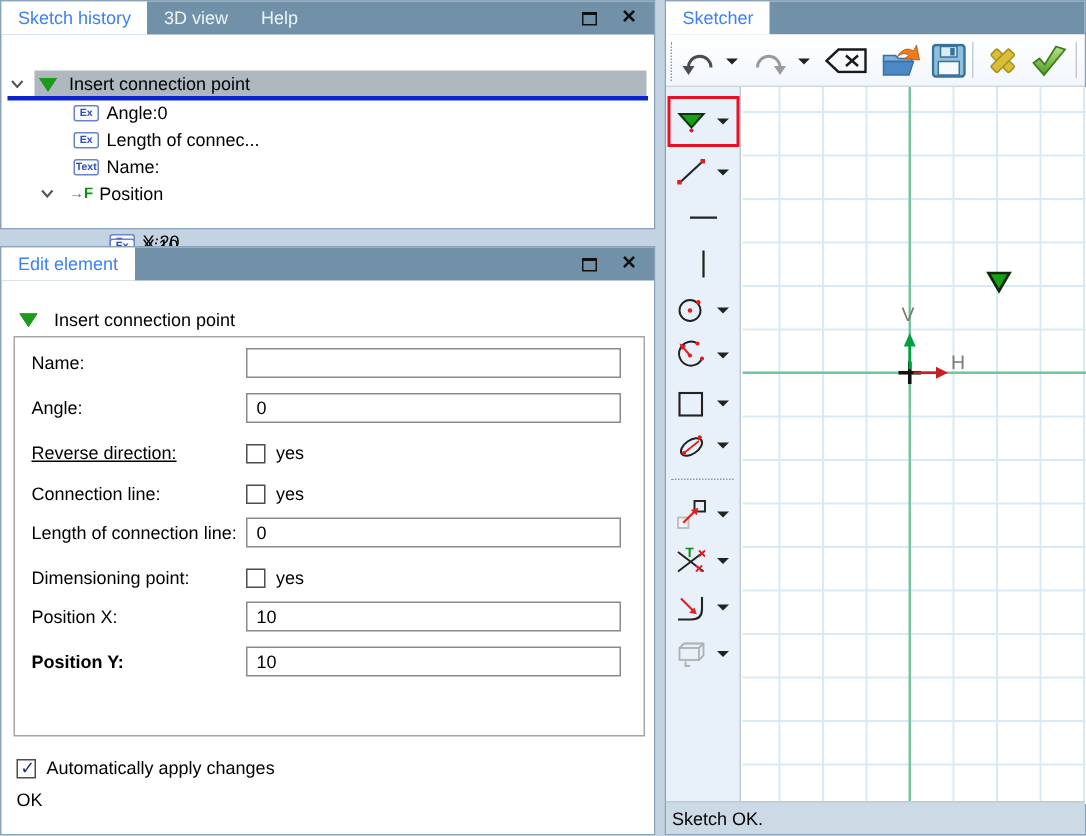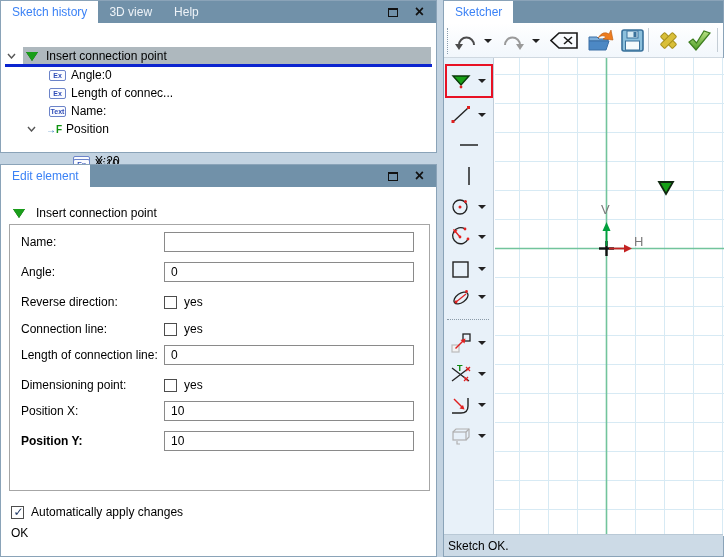--- a/index.html
+++ b/index.html
@@ -140,21 +140,21 @@
     <span>Insert connection point</span>
   </div>
 
   <div class="groupbox"></div>
 
   <div class="flabel" style="top:67px;">Name:</div>
   <input class="finput" style="top: 67px;" value="">
   <div class="flabel" style="top:97px;">Angle:</div>
   <input class="finput" style="top: 97px;" value="0">
 
-  <div class="flabel" style="top:127px;">Reverse direction:</div>
+  <div class="flabel" style="top:127px;text-decoration:underline;">Reverse direction:</div>
   <div class="cbwrap" style="top:129px;">
     <span class="cb"></span>
     <span>yes</span>
   </div>
 
   <div class="flabel" style="top:154px;">Connection line:</div>
   <div class="cbwrap" style="top:156px;">
     <span class="cb"></span>
     <span>yes</span>
   </div>

